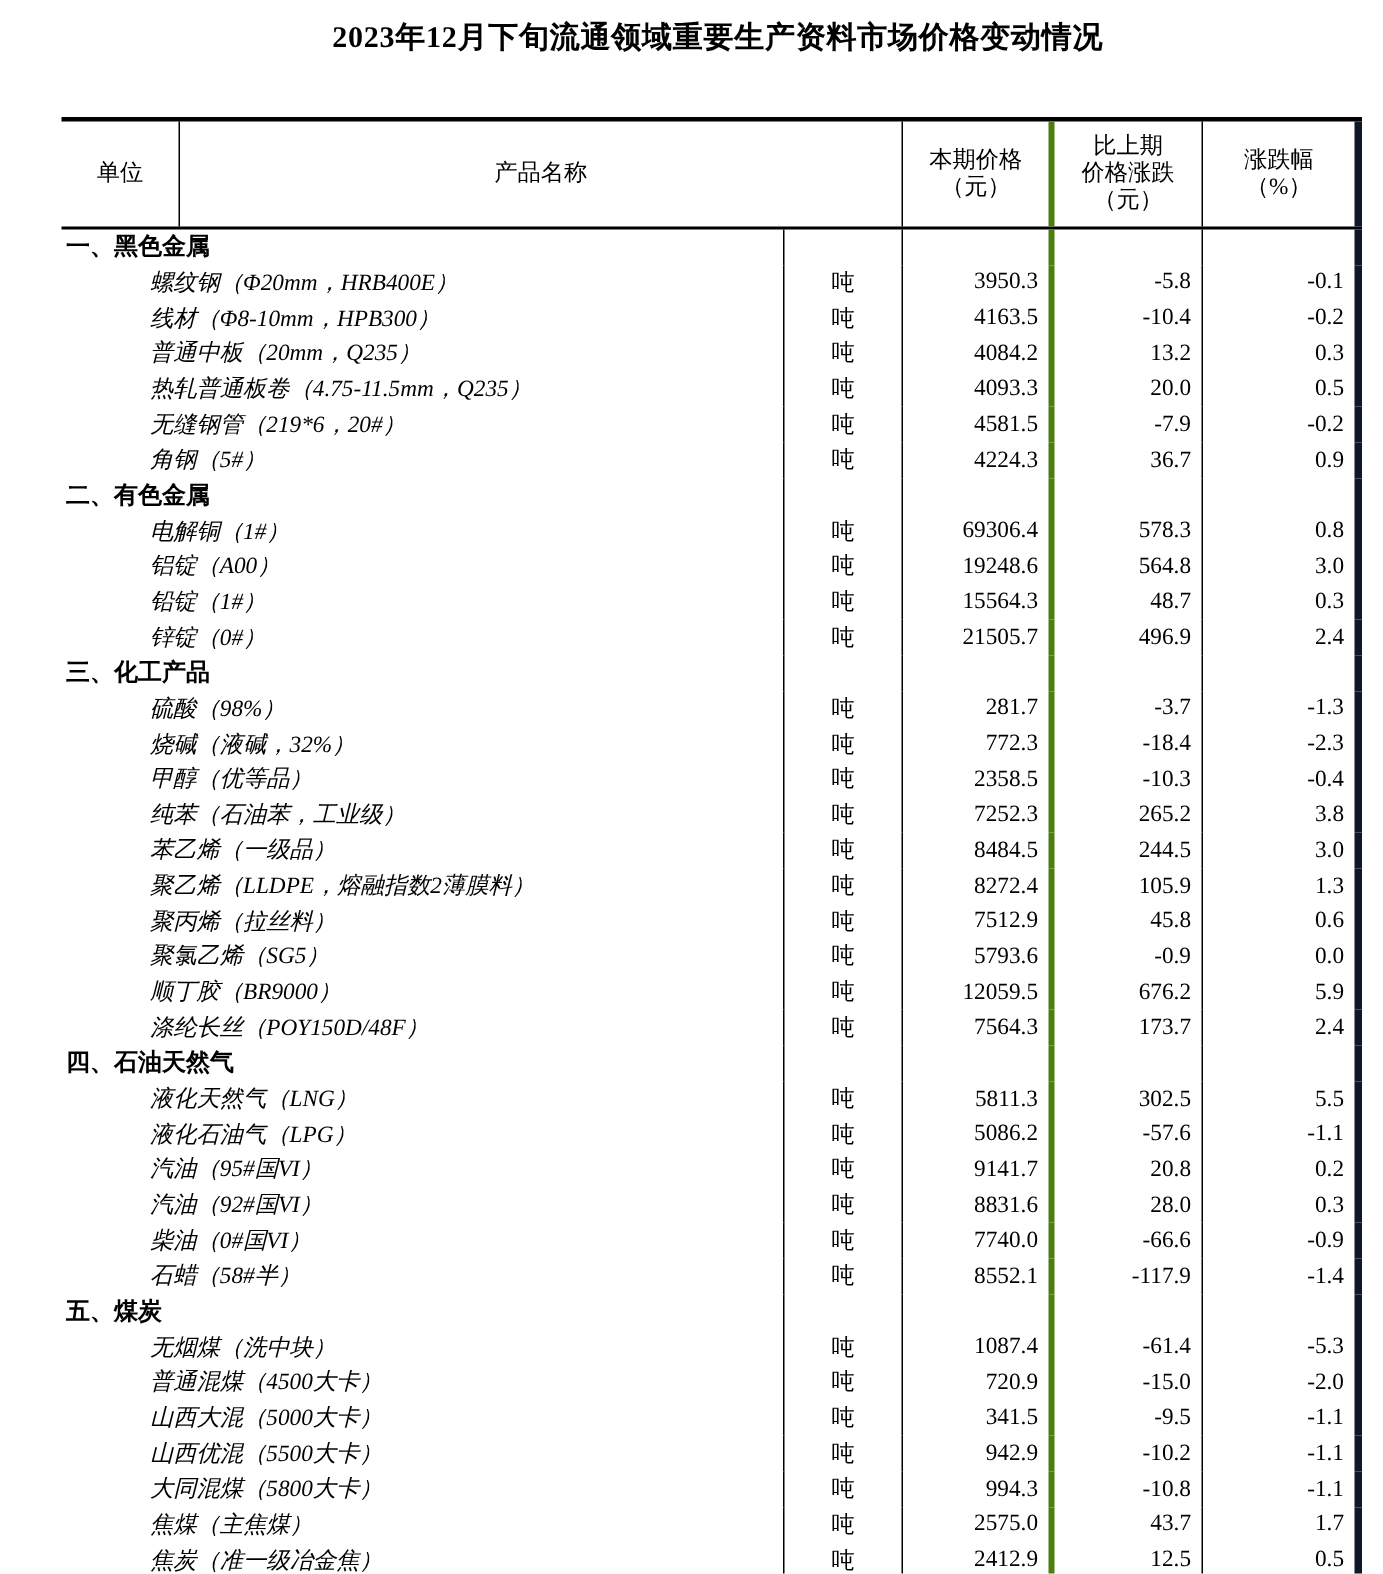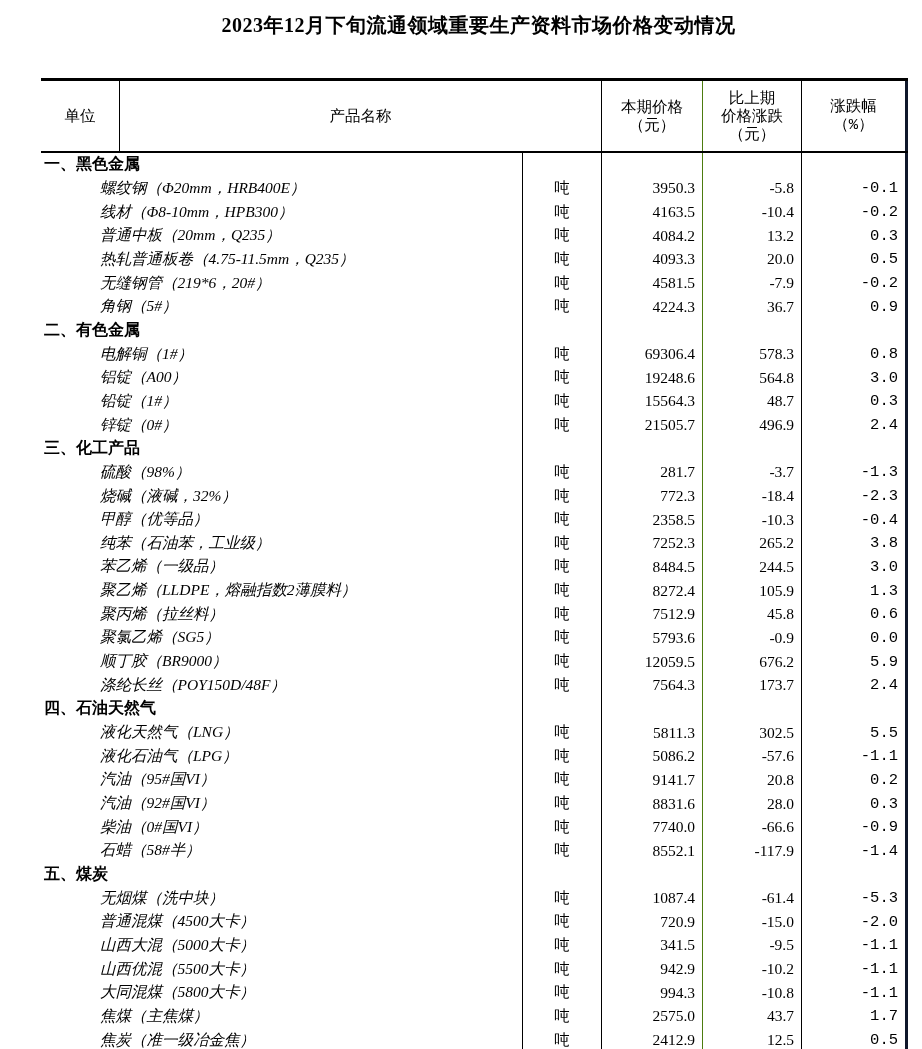--- a/index.html
+++ b/index.html
@@ -50,23 +50,23 @@
   .cell {
     height: 100%;
     box-sizing: border-box;
     display: flex;
     align-items: center;
     overflow: hidden;
     white-space: nowrap;
   }
   .c1 { width: 482px; border-right: 1px solid #000000; }
   .c2 { width: 79px;  border-right: 1px solid #000000; justify-content: center; }
-  .c3 { width: 101px; border-right: 1px solid #4d7c0f; }
+  .c3 { width: 101px; border-right: 4px solid #4d7c0f; }
   .c4 { width: 99px;  border-right: 1px solid #000000; }
-  .c5 { width: 106px; border-right: 3px solid #0f172a; font-family: Liberation Mono, monospace; }
+  .c5 { width: 106px; border-right: 5px solid #0f172a; }
   .head {
     justify-content: center;
     text-align: center;
     font-size: 15.5px;
     flex-direction: column;
     line-height: 18px;
   }
   .head span { display: block; }
   .section-label {
     font-weight: bold;

